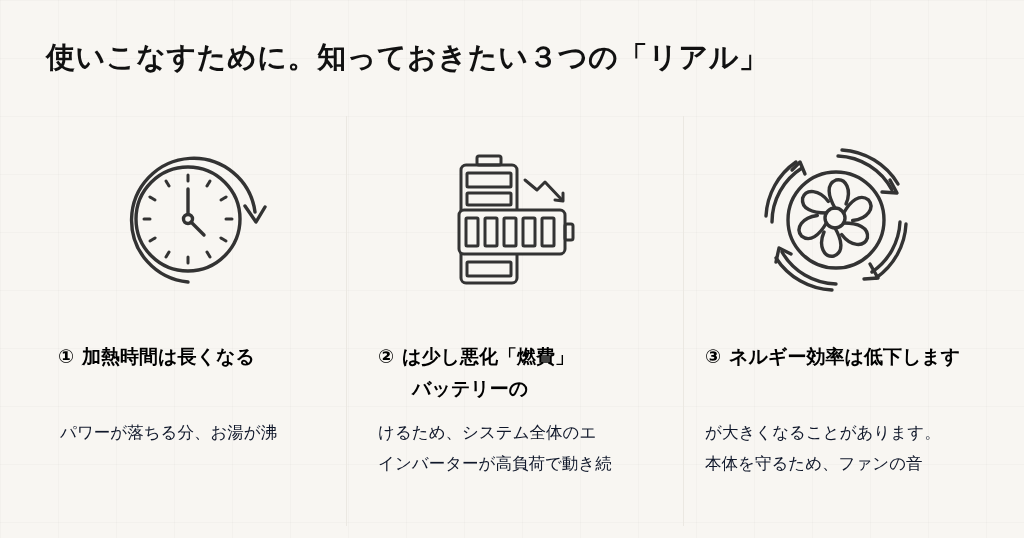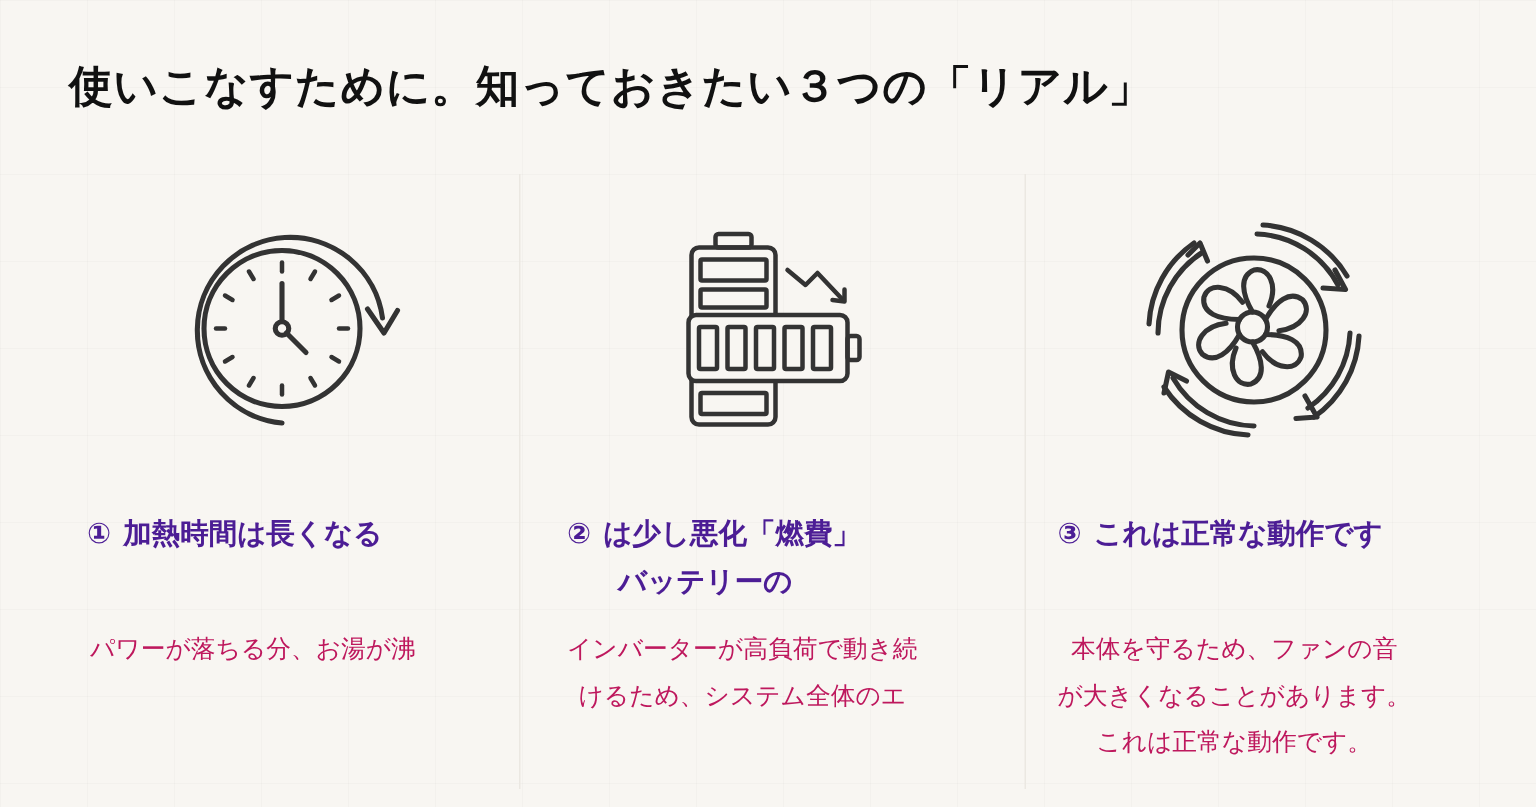--- a/index.html
+++ b/index.html
@@ -22,29 +22,28 @@
       position: absolute; left: 46px; top: 38px;
       font-size: 29px; font-weight: bold; letter-spacing: 0.6px;
       white-space: nowrap; color: #111;
     }
     .divider {
       position: absolute; top: 116px; width: 1px; height: 410px;
       background: #ebe8e2;
     }
     .icon-wrap { position: absolute; }
     .heading {
-      position: absolute; font-size: 19px; font-weight: bold; color: #4c1d95;
+      position: absolute; font-size: 19px; font-weight: bold; color: #000000;
       line-height: 32px; white-space: nowrap;
     }
     .heading .num { margin-right: 8px; }
     .heading .cont { display: block; padding-left: 34px; }
     .body {
-      position: absolute; font-size: 16.5px; line-height: 31px; color: #be185d;
+      position: absolute; font-size: 16.5px; line-height: 31px; color: #0f172a;
       white-space: nowrap;
-      text-align: center;
     }
     .body span { display: block; }
   </style>
 </head>
 <body>
 
 <div class="grid-bg"></div>
 
 <div class="title">使いこなすために。知っておきたい３つの「リアル」</div>
 
@@ -106,22 +105,22 @@
 
       <path d="M525 180 L537 190 L545 182 L562 200"></path>
       <path d="M555 200 L563 201 L563 193"></path>
     </svg>
   </div>
   <div class="heading" style="left:378px;top:340px">
     <span class="num">②</span><span>は少し悪化「燃費」</span>
     <span class="cont">バッテリーの</span>
   </div>
   <div class="body" style="left:378px;top:417px">
+    <span>けるため、システム全体のエ</span>
     <span>インバーターが高負荷で動き続</span>
-    <span>けるため、システム全体のエ</span>
   </div>
 </div>
 
 <div>
   <div class="icon-wrap" style="left:762px;top:145px">
     <svg width="150" height="150" viewBox="762 145 150 150" fill="none" stroke="#333" stroke-width="3.4" stroke-linecap="round" stroke-linejoin="round">
       <circle cx="836" cy="220" r="48"></circle>
       <circle cx="835" cy="218" r="10"></circle>
 
       <g id="blade">
@@ -141,20 +140,19 @@
       <path d="M870 264 L878 278 L864 279"></path>
       <path d="M836 284 A64 64 0 0 1 782 252"></path>
       <path d="M832 290 A70 70 0 0 1 776 258"></path>
       <path d="M776 262 L779 248 L791 254"></path>
       <path d="M772 222 A64 64 0 0 1 802 168"></path>
       <path d="M766 216 A70 70 0 0 1 796 162"></path>
       <path d="M792 170 L800 162 L805 174"></path>
     </svg>
   </div>
   <div class="heading" style="left:705px;top:340px">
-    <span class="num">③</span><span>これは正常な動作です</span>
+    <span class="num">③</span><span>ネルギー効率は低下します</span>
   </div>
   <div class="body" style="left:705px;top:417px">
+    <span>が大きくなることがあります。</span>
     <span>本体を守るため、ファンの音</span>
-    <span>が大きくなることがあります。</span>
-    <span>これは正常な動作です。</span>
   </div>
 </div>
 
 </body></html>

